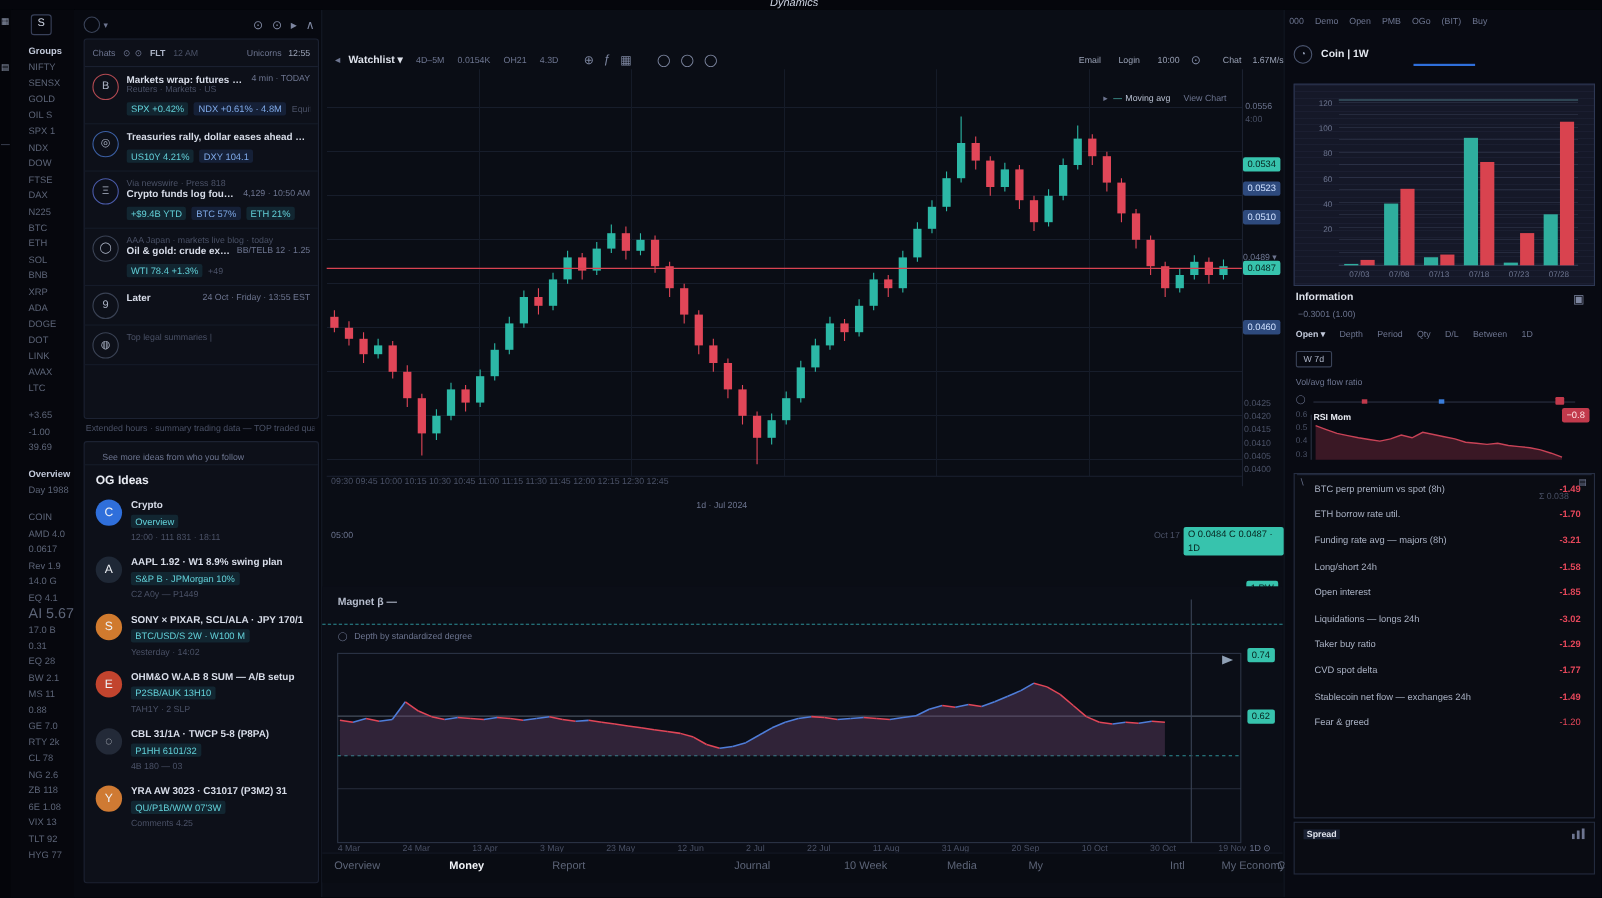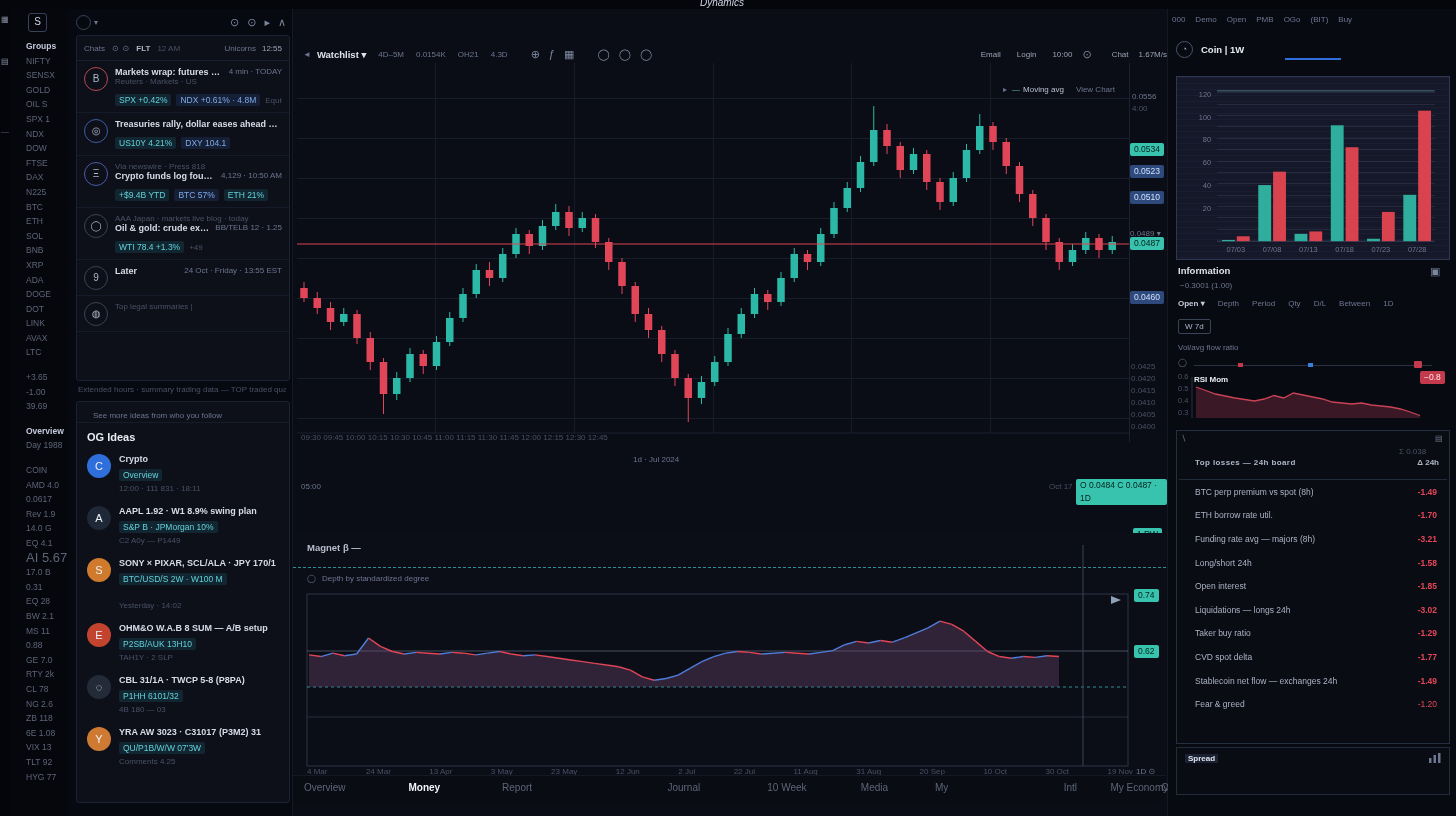--- a/index.html
+++ b/index.html
@@ -190,21 +190,21 @@
           <div style="display: flex; padding: 7px 10px 6px;">
             <div style="width: 24px; height: 24px; flex: 0 0 auto; border-radius: 50%; background: rgb(47, 111, 219); color: rgb(238, 241, 246); font-size: 11px; text-align: center; line-height: 24px; margin-right: 8px;">C</div>
             <div style="flex: 1 1 0%; min-width: 0px;"><div style="font-size: 9px; color: rgb(215, 220, 232); font-weight: bold; white-space: nowrap; overflow: hidden; text-overflow: ellipsis;">Crypto</div><span class="chip" style="margin-top: 3px;">Overview</span><div class="tiny faint" style="margin-top: 2px;">12:00 · 111 831 · 18:11</div></div>
           </div>
           <div style="display: flex; padding: 7px 10px 6px;">
             <div style="width: 24px; height: 24px; flex: 0 0 auto; border-radius: 50%; background: rgb(31, 40, 54); color: rgb(238, 241, 246); font-size: 11px; text-align: center; line-height: 24px; margin-right: 8px;">A</div>
             <div style="flex: 1 1 0%; min-width: 0px;"><div style="font-size: 9px; color: rgb(215, 220, 232); font-weight: bold; white-space: nowrap; overflow: hidden; text-overflow: ellipsis;">AAPL 1.92 · W1 8.9% swing plan</div><span class="chip" style="margin-top: 3px;">S&amp;P B · JPMorgan 10%</span><div class="tiny faint" style="margin-top: 2px;">C2 A0y — P1449</div></div>
           </div>
           <div style="display: flex; padding: 7px 10px 6px;">
             <div style="width: 24px; height: 24px; flex: 0 0 auto; border-radius: 50%; background: rgb(208, 122, 46); color: rgb(238, 241, 246); font-size: 11px; text-align: center; line-height: 24px; margin-right: 8px;">S</div>
-            <div style="flex: 1 1 0%; min-width: 0px;"><div style="font-size: 9px; color: rgb(215, 220, 232); font-weight: bold; white-space: nowrap; overflow: hidden; text-overflow: ellipsis;">SONY × PIXAR, SCL/ALA · JPY 170/1</div><span class="chip" style="margin-top: 3px;">BTC/USD/S 2W · W100 M</span><div class="tiny faint" style="margin-top: 15px;">Yesterday · 14:02</div></div>
+            <div style="flex: 1 1 0%; min-width: 0px;"><div style="font-size: 9px; color: rgb(215, 220, 232); font-weight: bold; white-space: nowrap; overflow: hidden; text-overflow: ellipsis;">SONY × PIXAR, SCL/ALA · JPY 170/1</div><span class="chip" style="margin-top: 3px;">BTC/USD/S 2W · W100 M</span><div class="tiny faint" style="margin-top: 2px;">Yesterday · 14:02</div></div>
           </div>
           <div style="display: flex; padding: 7px 10px 6px;">
             <div style="width: 24px; height: 24px; flex: 0 0 auto; border-radius: 50%; background: rgb(194, 68, 46); color: rgb(238, 241, 246); font-size: 11px; text-align: center; line-height: 24px; margin-right: 8px;">E</div>
             <div style="flex: 1 1 0%; min-width: 0px;"><div style="font-size: 9px; color: rgb(215, 220, 232); font-weight: bold; white-space: nowrap; overflow: hidden; text-overflow: ellipsis;">OHM&amp;O W.A.B 8 SUM — A/B setup</div><span class="chip" style="margin-top: 3px;">P2SB/AUK 13H10</span><div class="tiny faint" style="margin-top: 2px;">TAH1Y · 2 SLP</div></div>
           </div>
           <div style="display: flex; padding: 7px 10px 6px;">
             <div style="width: 24px; height: 24px; flex: 0 0 auto; border-radius: 50%; background: rgb(35, 42, 56); color: rgb(238, 241, 246); font-size: 11px; text-align: center; line-height: 24px; margin-right: 8px;">◌</div>
             <div style="flex: 1 1 0%; min-width: 0px;"><div style="font-size: 9px; color: rgb(215, 220, 232); font-weight: bold; white-space: nowrap; overflow: hidden; text-overflow: ellipsis;">CBL 31/1A · TWCP 5-8 (P8PA)</div><span class="chip" style="margin-top: 3px;">P1HH 6101/32</span><div class="tiny faint" style="margin-top: 2px;">4B 180 — 03</div></div>
           </div>
           <div style="display: flex; padding: 7px 10px 6px;">
@@ -619,25 +619,20 @@
         <path d="M1196,418 L1196,387 L1205.7391304347825,390.5 L1215.4782608695652,394 L1225.2173913043478,396 L1234.9565217391305,398 L1244.695652173913,399.5 L1254.4347826086957,401 L1264.1739130434783,399 L1273.913043478261,395.5 L1283.6521739130435,398 L1293.391304347826,393 L1303.1304347826087,395 L1312.8695652173913,397 L1322.608695652174,399 L1332.3478260869565,402 L1342.086956521739,403 L1351.8260869565217,404 L1361.5652173913045,403 L1371.304347826087,405 L1381.0434782608695,406 L1390.7826086956522,407 L1400.5217391304348,409 L1410.2608695652175,412 L1420,415.5 L1420,418 Z" fill="rgba(190,60,85,0.28)"></path>
         <path d="M1196,387 L1205.7391304347825,390.5 L1215.4782608695652,394 L1225.2173913043478,396 L1234.9565217391305,398 L1244.695652173913,399.5 L1254.4347826086957,401 L1264.1739130434783,399 L1273.913043478261,395.5 L1283.6521739130435,398 L1293.391304347826,393 L1303.1304347826087,395 L1312.8695652173913,397 L1322.608695652174,399 L1332.3478260869565,402 L1342.086956521739,403 L1351.8260869565217,404 L1361.5652173913045,403 L1371.304347826087,405 L1381.0434782608695,406 L1390.7826086956522,407 L1400.5217391304348,409 L1410.2608695652175,412 L1420,415.5" fill="none" stroke="#c94357" stroke-width="1.3"></path>
       </svg>
     <div class="abs tiny" style="left:26px;top:366px;color:#e8ebf2;font-weight:bold;">RSI Mom</div>
     <div class="badge red" style="left:252px;top:362px;">−0.8</div>
 
     <div class="abs" style="left:8px;top:421px;width:272px;height:312px;background:#0a0c13;border:1px solid #262e42;">
       <span class="abs tiny dim" style="left:4px;top:3px;">∖</span>
       <span class="abs tiny dim" style="left:258px;top:3px;">▤</span>
       <div class="abs tiny faint" style="left:222px;top:16px;">Σ 0.038</div>
-      <div class="row" style="height:34px;padding:14px 10px 0 18px;">
-        <span class="tiny" style="color:#aeb6c8;font-weight:bold;letter-spacing:.4px;">Top losses — 24h board</span>
-        <span style="flex:1"></span>
-        <span class="tiny" style="color:#aeb6c8;font-weight:bold;">Δ 24h</span>
-      </div>
       <div style="height:1px;background:#222a3d;margin:0 2px;"></div>
       <div id="loss-table">
           <div style="display: flex; align-items: center; height: 23.6px; padding: 0px 12px 0px 18px;">
             <span style="font-size: 8.5px; color: rgb(170, 178, 196); flex: 1 1 0%; white-space: nowrap; overflow: hidden; text-overflow: ellipsis;">BTC perp premium vs spot (8h)</span>
             <span style="font-size: 8.5px; color: rgb(228, 71, 90); font-weight: bold;">-1.49</span>
           </div>
           <div style="display: flex; align-items: center; height: 23.6px; padding: 0px 12px 0px 18px;">
             <span style="font-size: 8.5px; color: rgb(170, 178, 196); flex: 1 1 0%; white-space: nowrap; overflow: hidden; text-overflow: ellipsis;">ETH borrow rate util.</span>
             <span style="font-size: 8.5px; color: rgb(228, 71, 90); font-weight: bold;">-1.70</span>
           </div>

